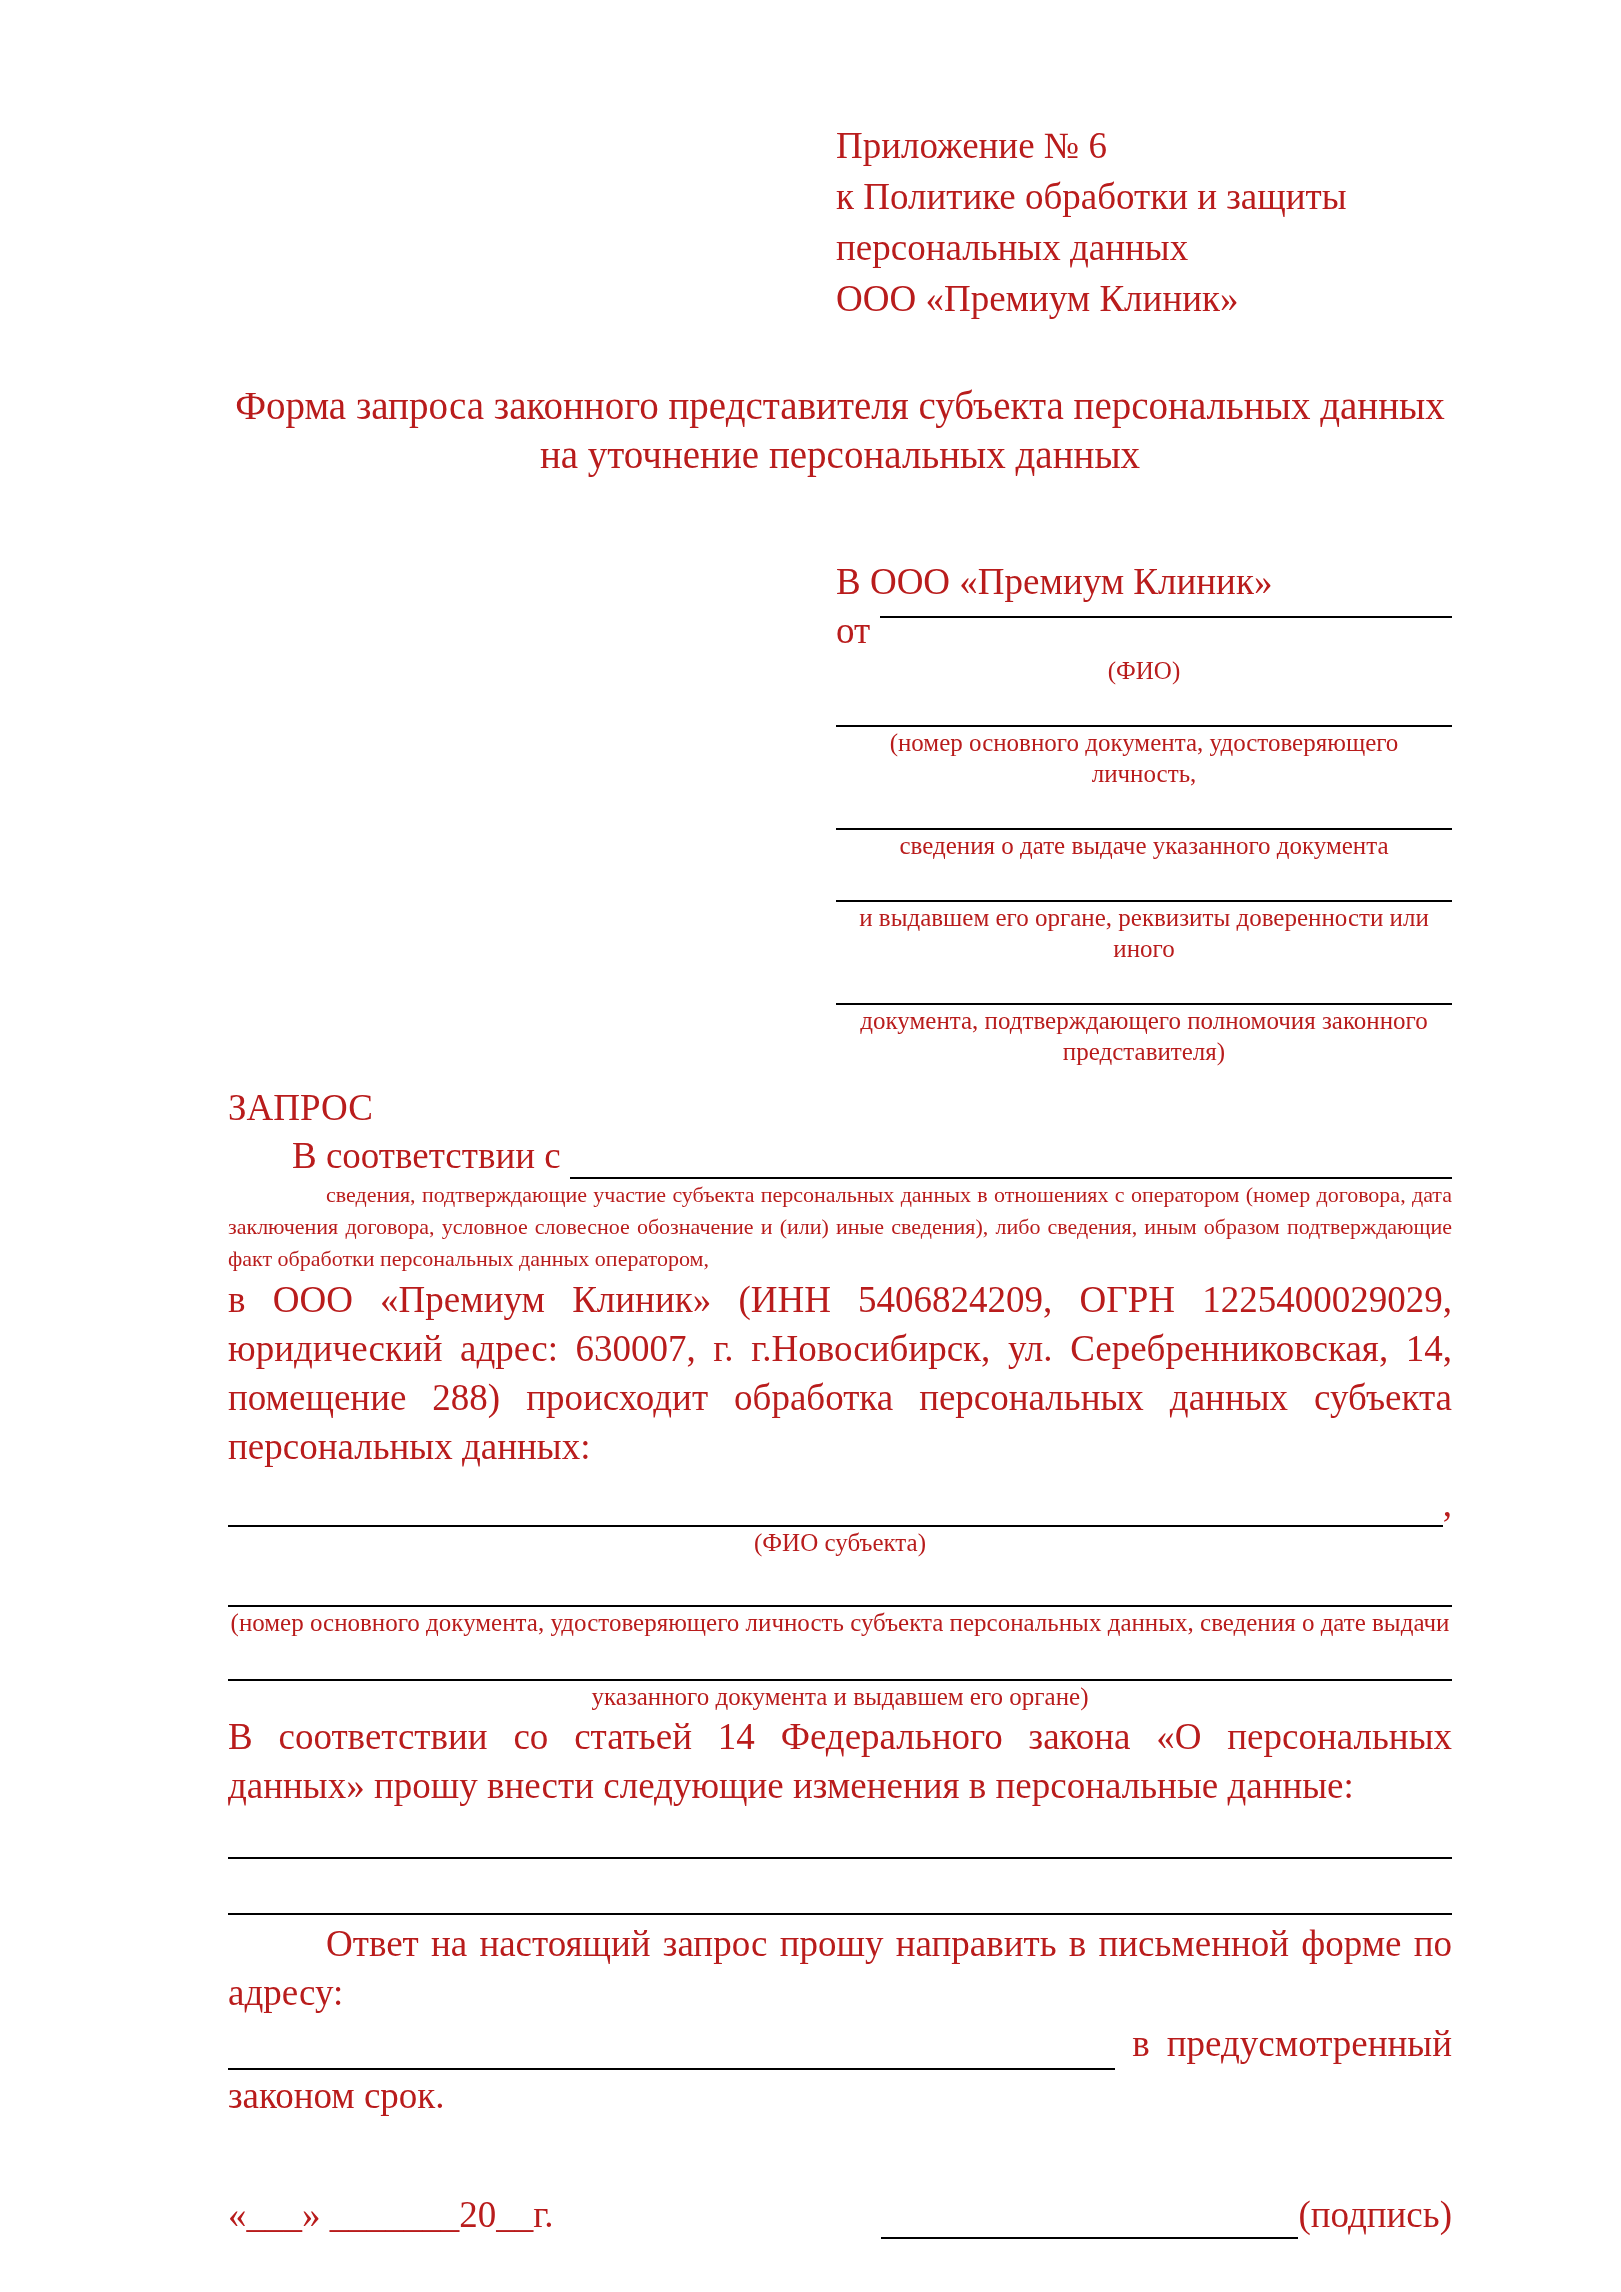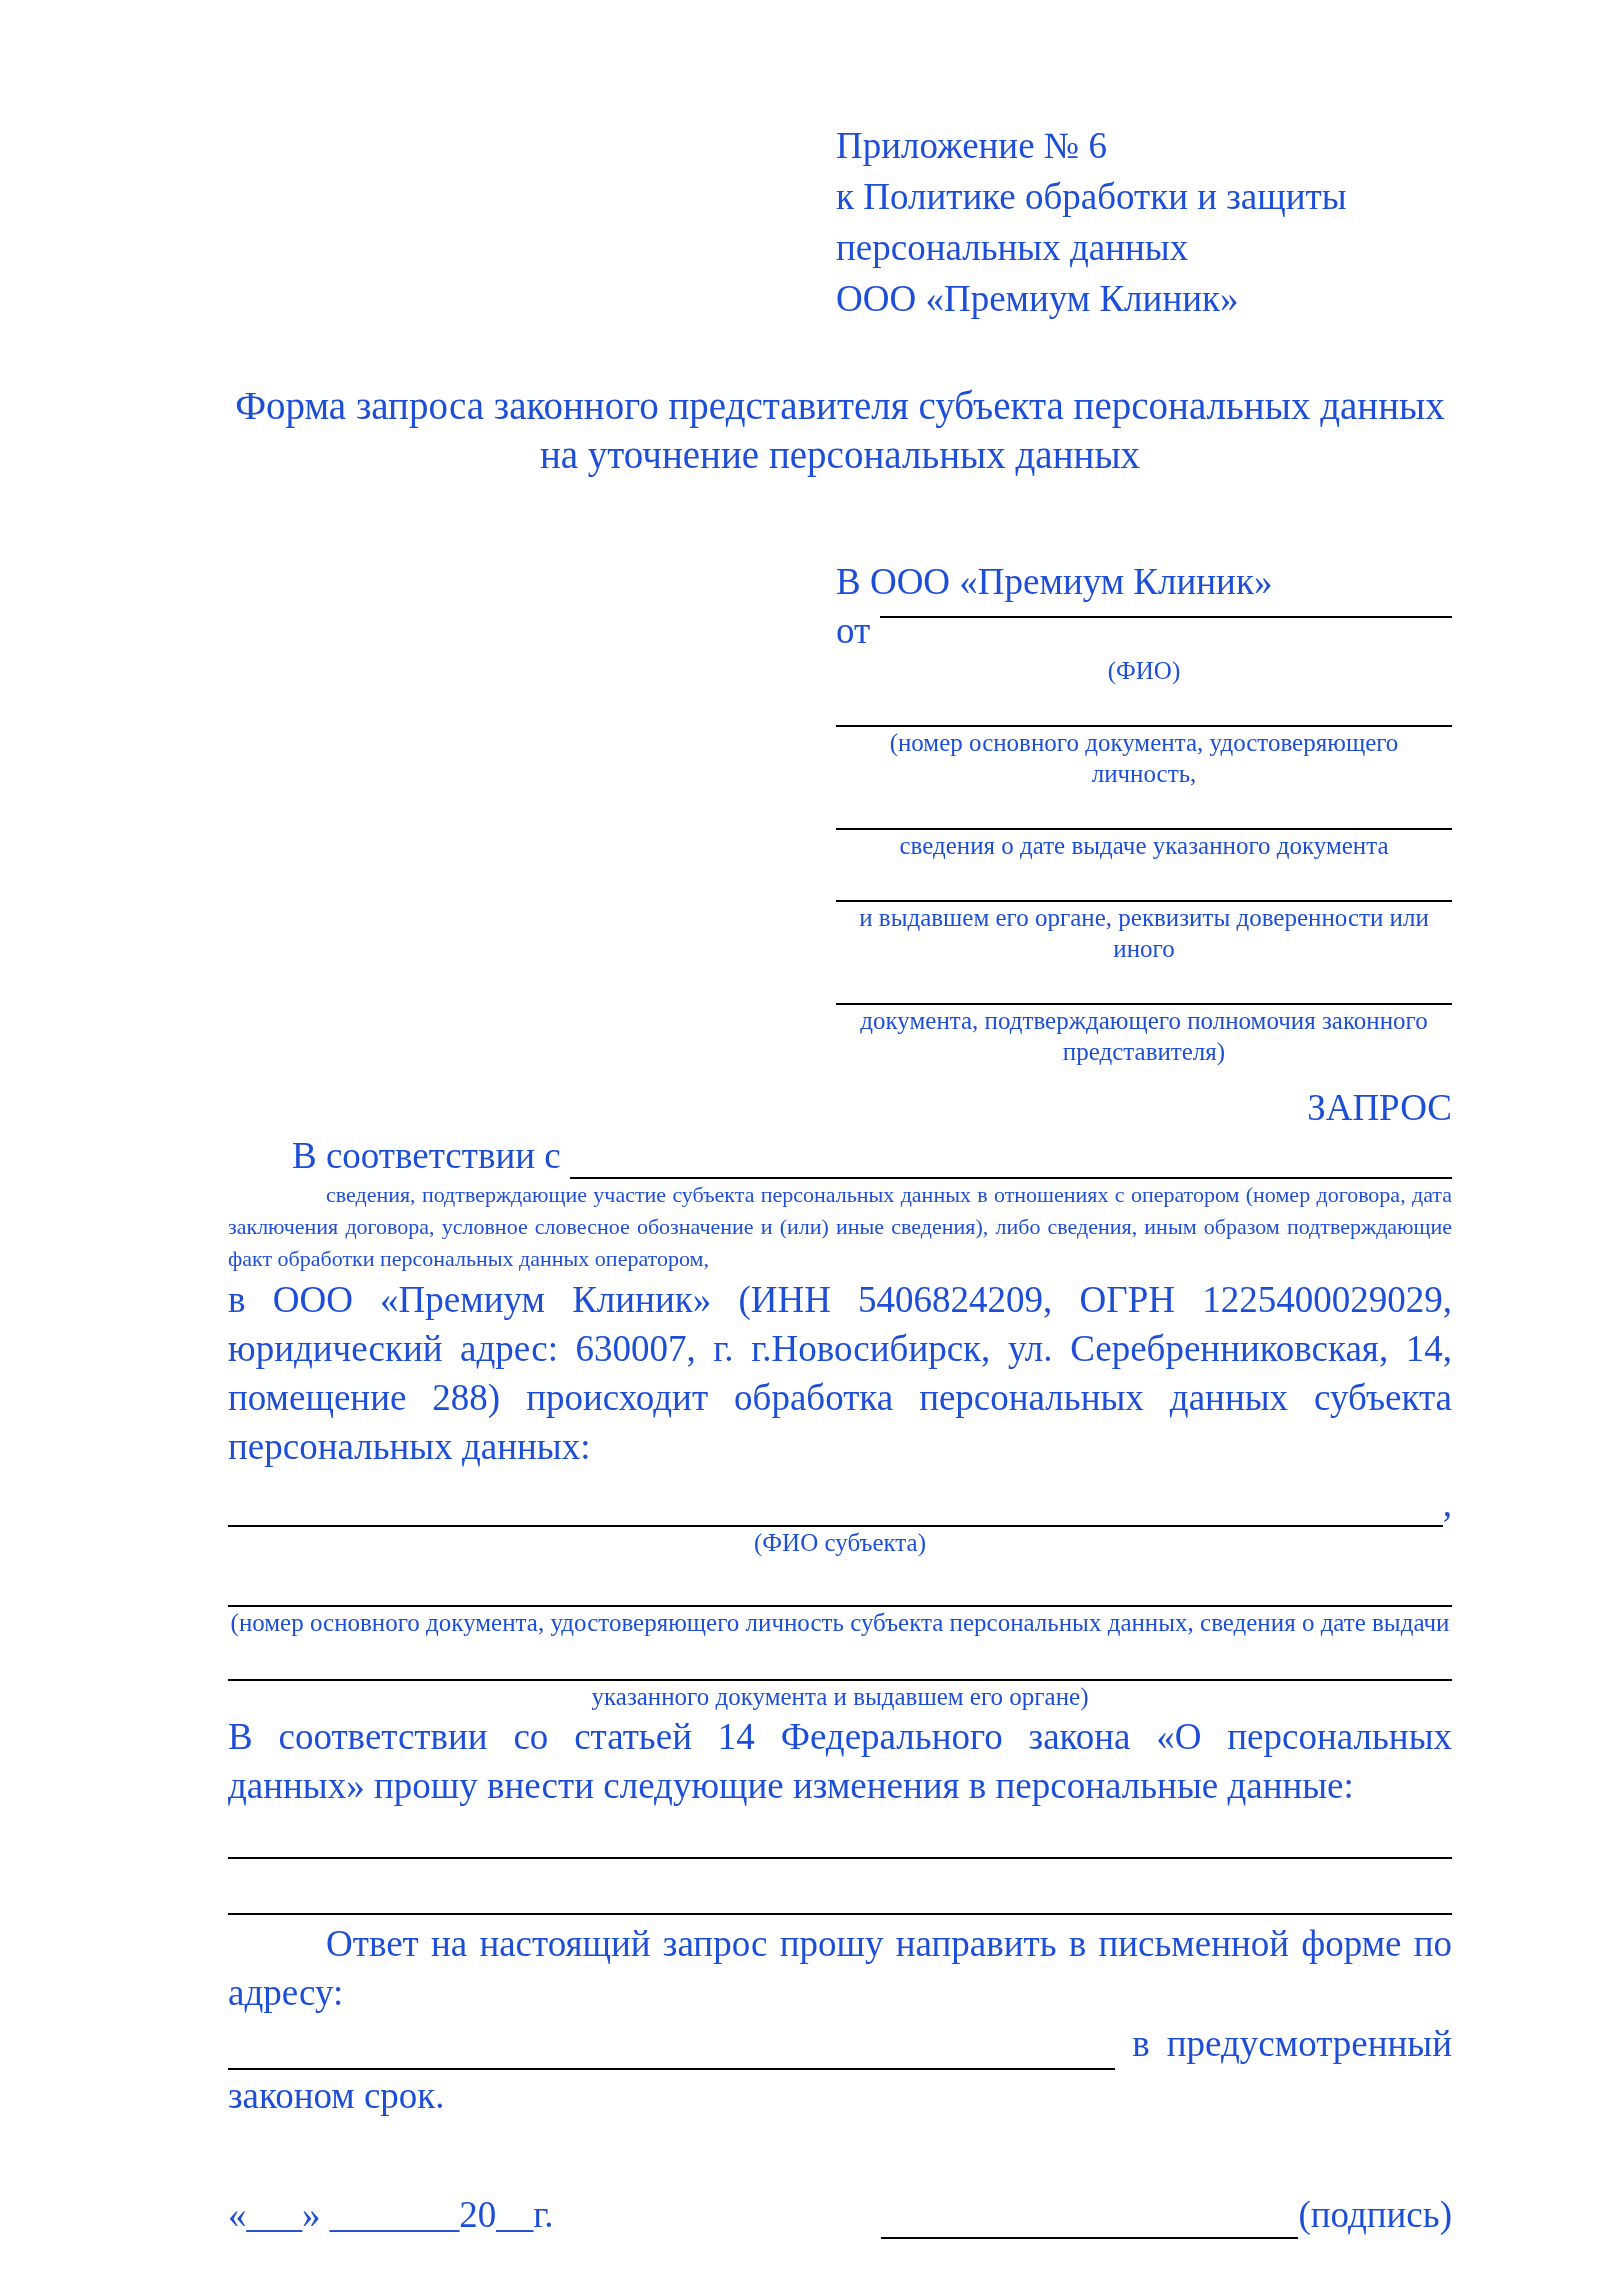--- a/index.html
+++ b/index.html
@@ -1,18 +1,18 @@
 <!DOCTYPE html>
 <html><head>
 <meta charset="utf-8">
 <style>
   html, body { margin:0; padding:0; background:#ffffff; }
   .page {
     width:1583px; height:2293px; box-sizing:border-box;
-    background:#ffffff; color:#1d4ed8;
+    background:#ffffff; color:#b91c1c;
     font-family:"Liberation Serif","DejaVu Serif",serif;
     font-size:37px;
     padding:120px 131px 39px 228px;
     overflow:hidden;
   }
 
   
   .appendix { margin-left:608px; line-height:51px; }
 
   
@@ -20,21 +20,21 @@
 
   
   .addressee { margin-top:78px; margin-left:608px; }
   .addr-to { line-height:49px; }
   .addr-row { display:flex; align-items:flex-start; line-height:49px; }
   .addr-row .lbl { white-space:nowrap; padding-right:9.8px; }
   .fill { flex:1 1 auto; border-bottom:2.9px solid #000; min-height:9.8px; }
   .cap { font-size:25px; line-height:31px; text-align:center; }
   .blank { height:39px; border-bottom:2.9px solid #000; }
 
-  .zapros { text-align:right; margin-top:15.7px; line-height:49px; }
+  .zapros { text-align:left; margin-top:15.7px; line-height:49px; }
 
   .intro-row { display:flex; align-items:flex-end; line-height:47px; }
   .intro-row .label { margin-left:64px; white-space:nowrap; padding-right:9.8px; }
 
   .small-note { font-size:22px; line-height:32px; text-align:justify; text-indent:98px; }
 
   .body-p { line-height:49px; text-align:justify; }
 
   .comma-row { display:flex; align-items:flex-end; line-height:47px; margin-top:9.8px; }
   .comma-row .comma { white-space:pre; }

